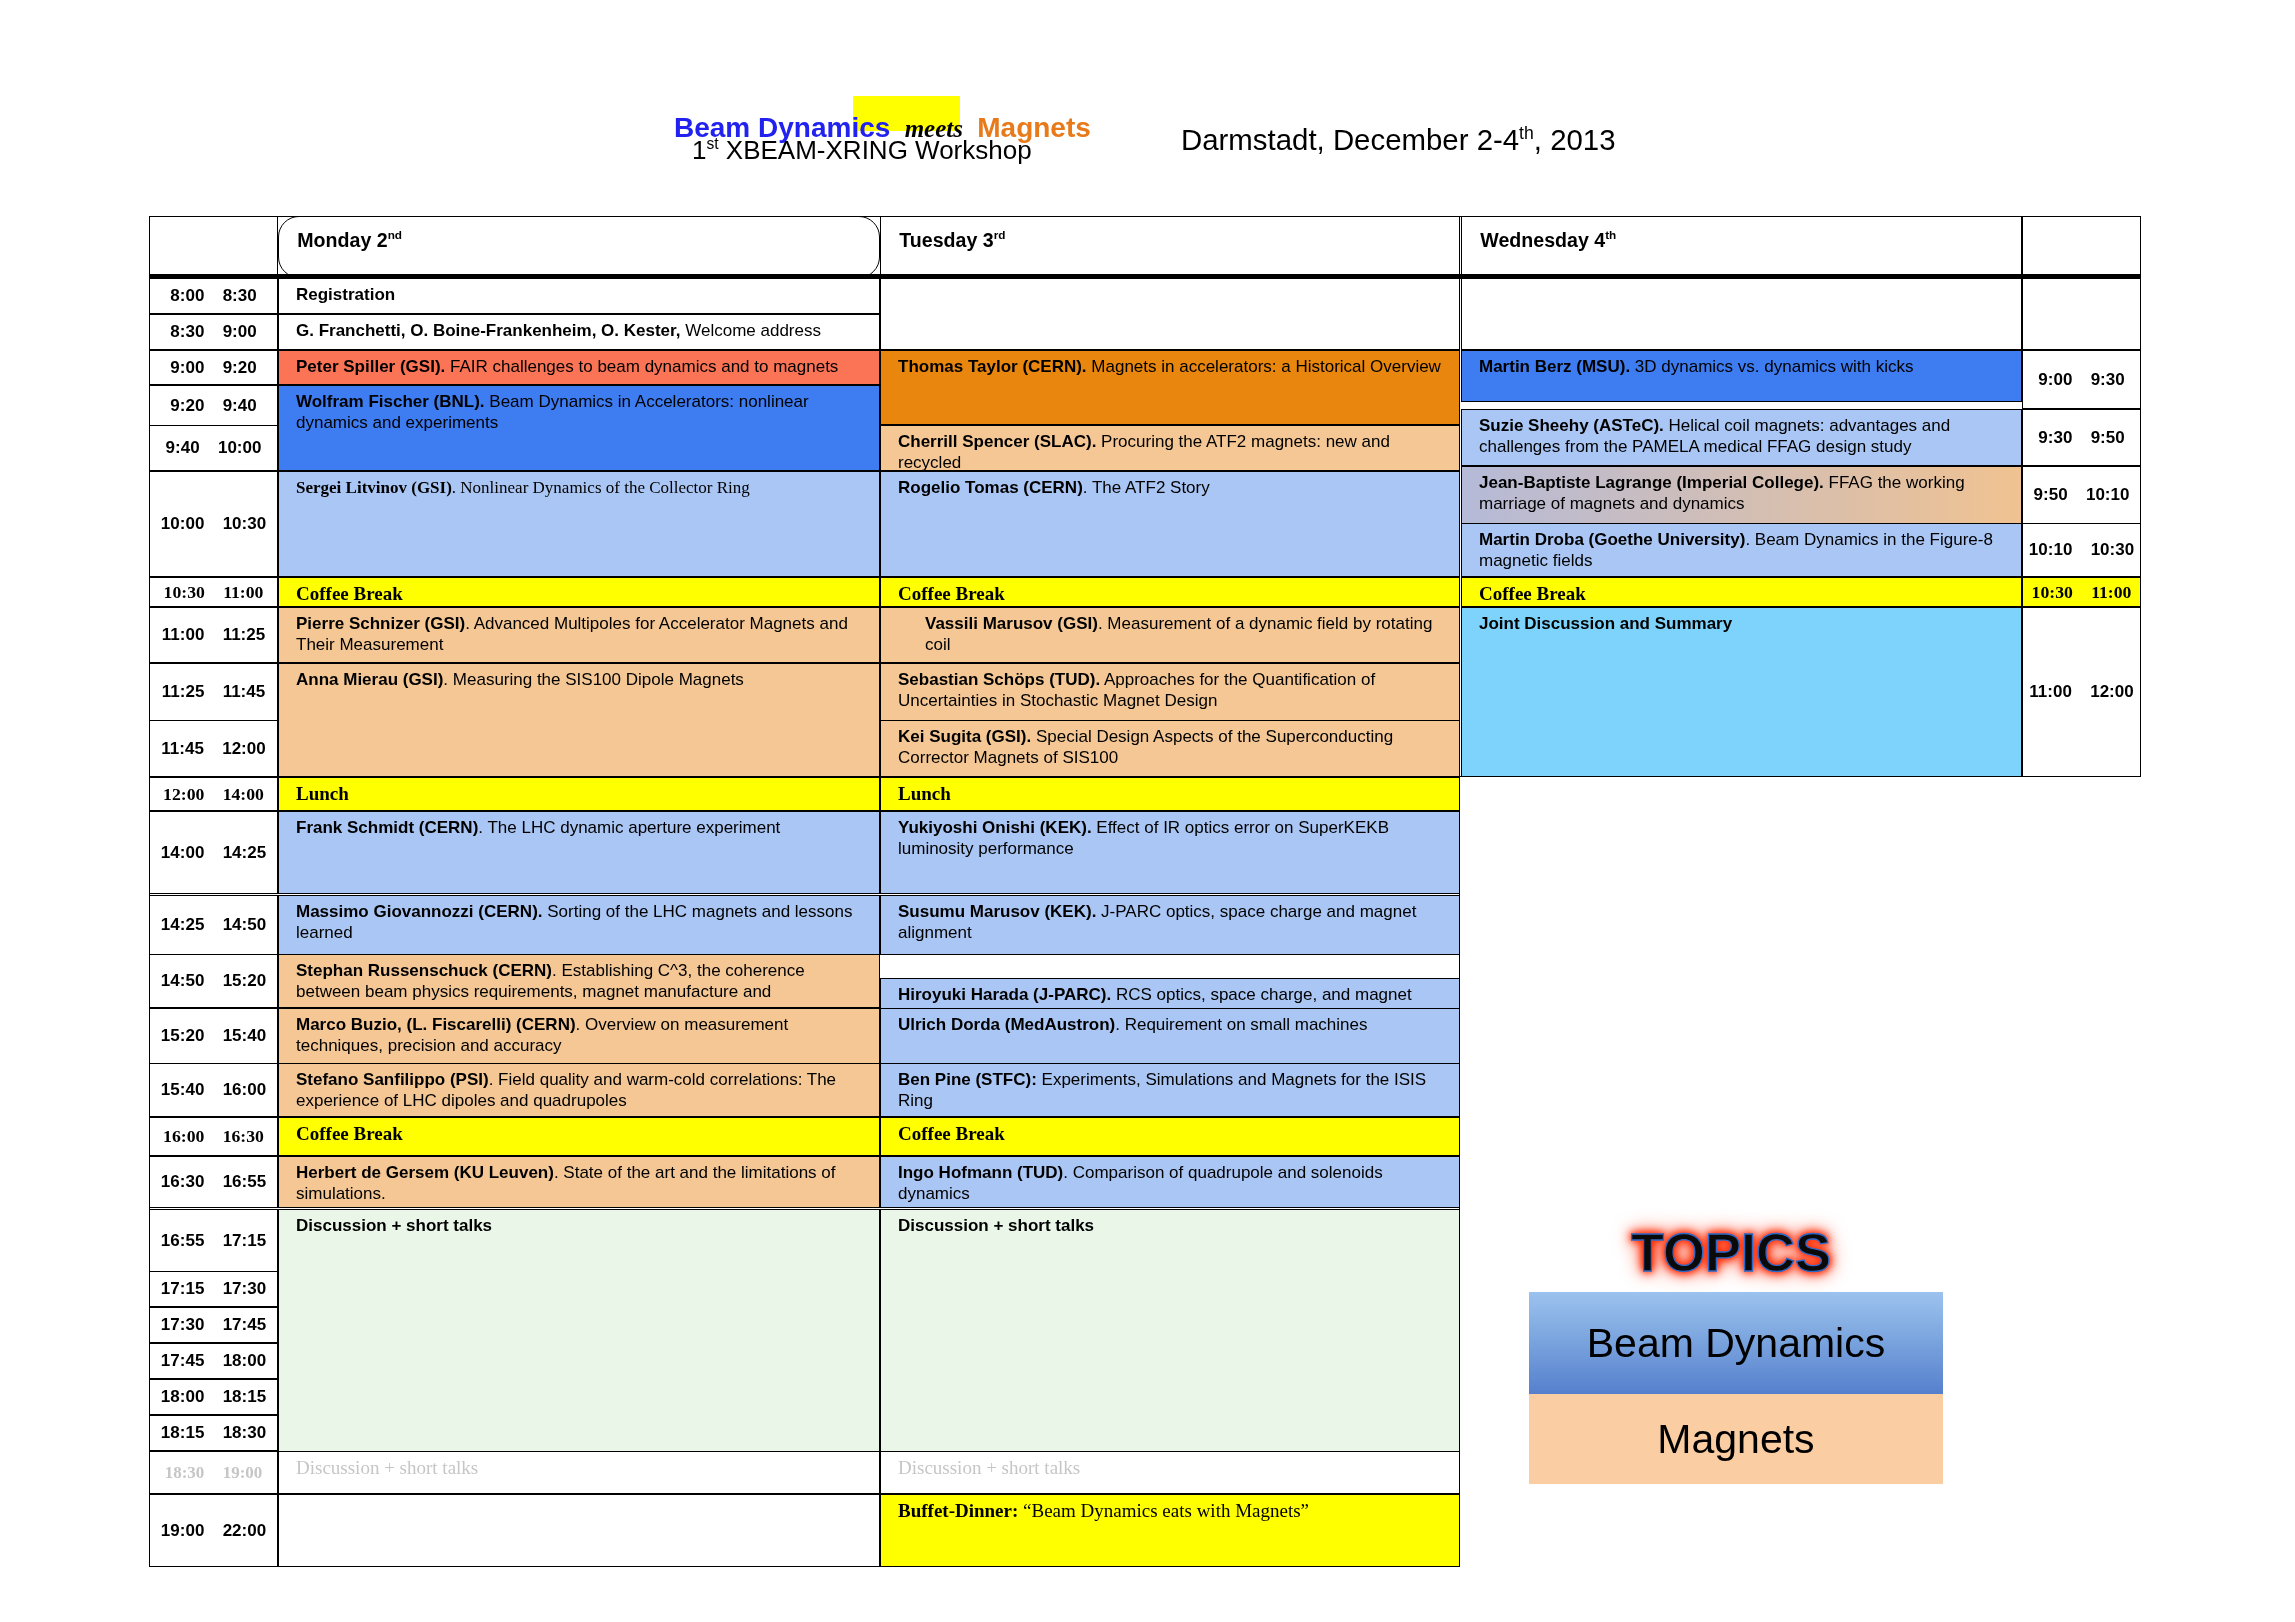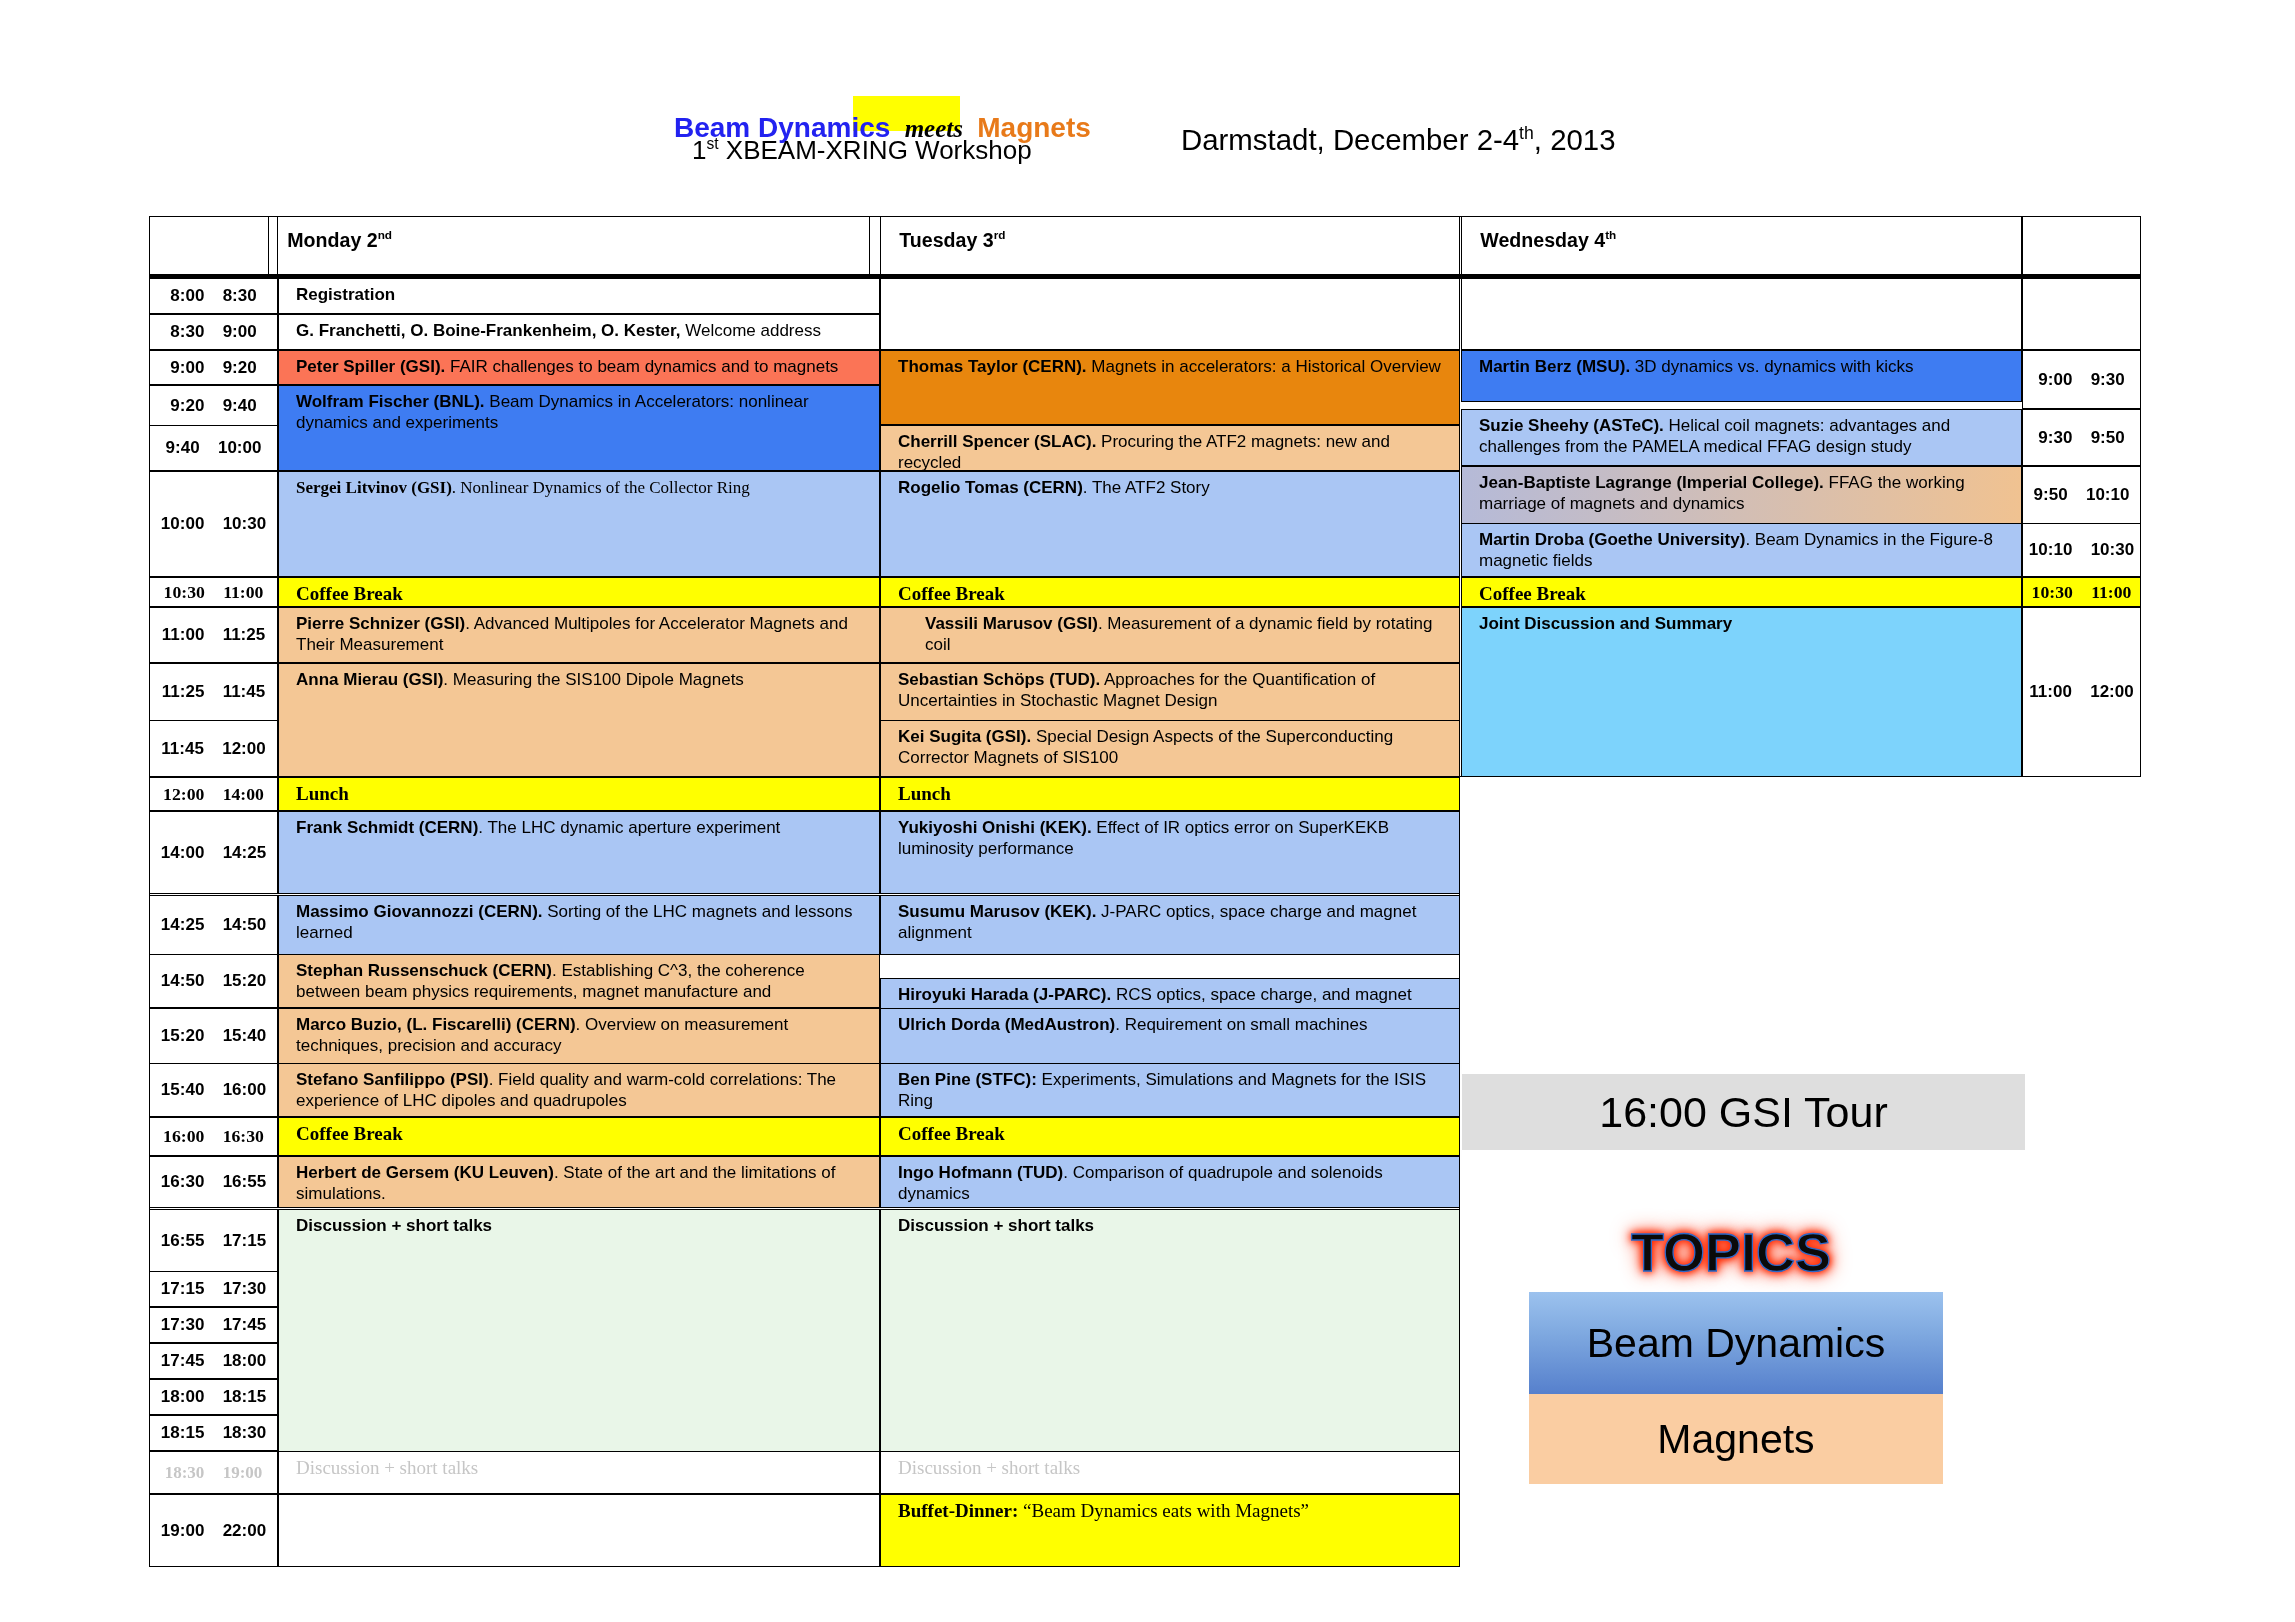--- a/index.html
+++ b/index.html
@@ -51,21 +51,21 @@
     <span class="orange" style="color: rgb(232, 122, 26);">Magnets</span>
   </div>
   <div id="subtitle">
     <span>1</span><sup>st</sup><span> XBEAM-XRING Workshop</span>
   </div>
   <div id="eventdate">
     <span>Darmstadt, December 2-4</span><sup>th</sup><span>, 2013</span>
   </div>
 
   <div id="grid">
-      <div class="dayheader" style="left: 268px; top: 216px; width: 602px; height: 62px;"><span>Monday 2</span><sup>nd</sup></div>
+      <div class="dayheader" style="left: 278px; top: 216px; width: 602px; height: 62px; border-radius: 21px;"><span>Monday 2</span><sup>nd</sup></div>
       <div class="dayheader" style="left: 880px; top: 216px; width: 580px; height: 62px;"><span>Tuesday 3</span><sup>rd</sup></div>
       <div class="dayheader" style="left: 1461px; top: 216px; width: 561px; height: 62px;"><span>Wednesday 4</span><sup>th</sup></div>
       <div class="timecell" style="left: 149px; top: 216px; width: 129px; height: 62px;"></div>
       <div class="timecell" style="left: 2022px; top: 216px; width: 119px; height: 62px;"></div>
       <div class="timecell" style="left: 2022px; top: 278px; width: 119px; height: 72px;"></div>
       <div class="timecell" style="left: 149px; top: 278px; width: 129px; height: 36px;">
         <span>8:00</span>
         <span>8:30</span>
       </div>
       <div class="timecell" style="left: 149px; top: 314px; width: 129px; height: 36px;">
@@ -236,23 +236,20 @@
       <div class="cell" style="background: linear-gradient(90deg, rgb(181, 186, 216), rgb(240, 194, 145)); left: 1461px; top: 466px; width: 561px; height: 58px;"><span class="b">Jean-Baptiste Lagrange (Imperial College).</span><span>  FFAG the working marriage of magnets and dynamics</span></div>
       <div class="cell" style="background: rgb(170, 198, 244); left: 1461px; top: 523px; width: 561px; height: 54px;"><span class="b">Martin Droba (Goethe University)</span><span>. Beam Dynamics in  the Figure-8 magnetic fields</span></div>
       <div class="cell serif" style="background: rgb(255, 255, 0); left: 1461px; top: 577px; width: 561px; height: 30px;"><span class="b">Coffee Break</span><span></span></div>
       <div class="cell" style="background: #7dd3fc; left: 1461px; top: 607px; width: 561px; height: 170px;"><span class="b">Joint Discussion and Summary</span><span></span></div>
       <div class="frame" style="left: 149px; top: 216px; width: 1992px; height: 561px;"></div>
       <div class="frame" style="left: 149px; top: 216px; width: 1311px; height: 1351px;"></div>
     </div>
 
   <div id="hline"></div>
 
-  <div id="banner" style="background: rgb(222, 222, 222);">
-    <span>16:00 GSI Tour</span>
-  </div>
   <div id="topics">TOPICS</div>
   <div id="topic-bd">
     <span>Beam Dynamics</span>
   </div>
   <div id="topic-mag">
     <span>Magnets</span>
   </div>
 
 </div>
 

